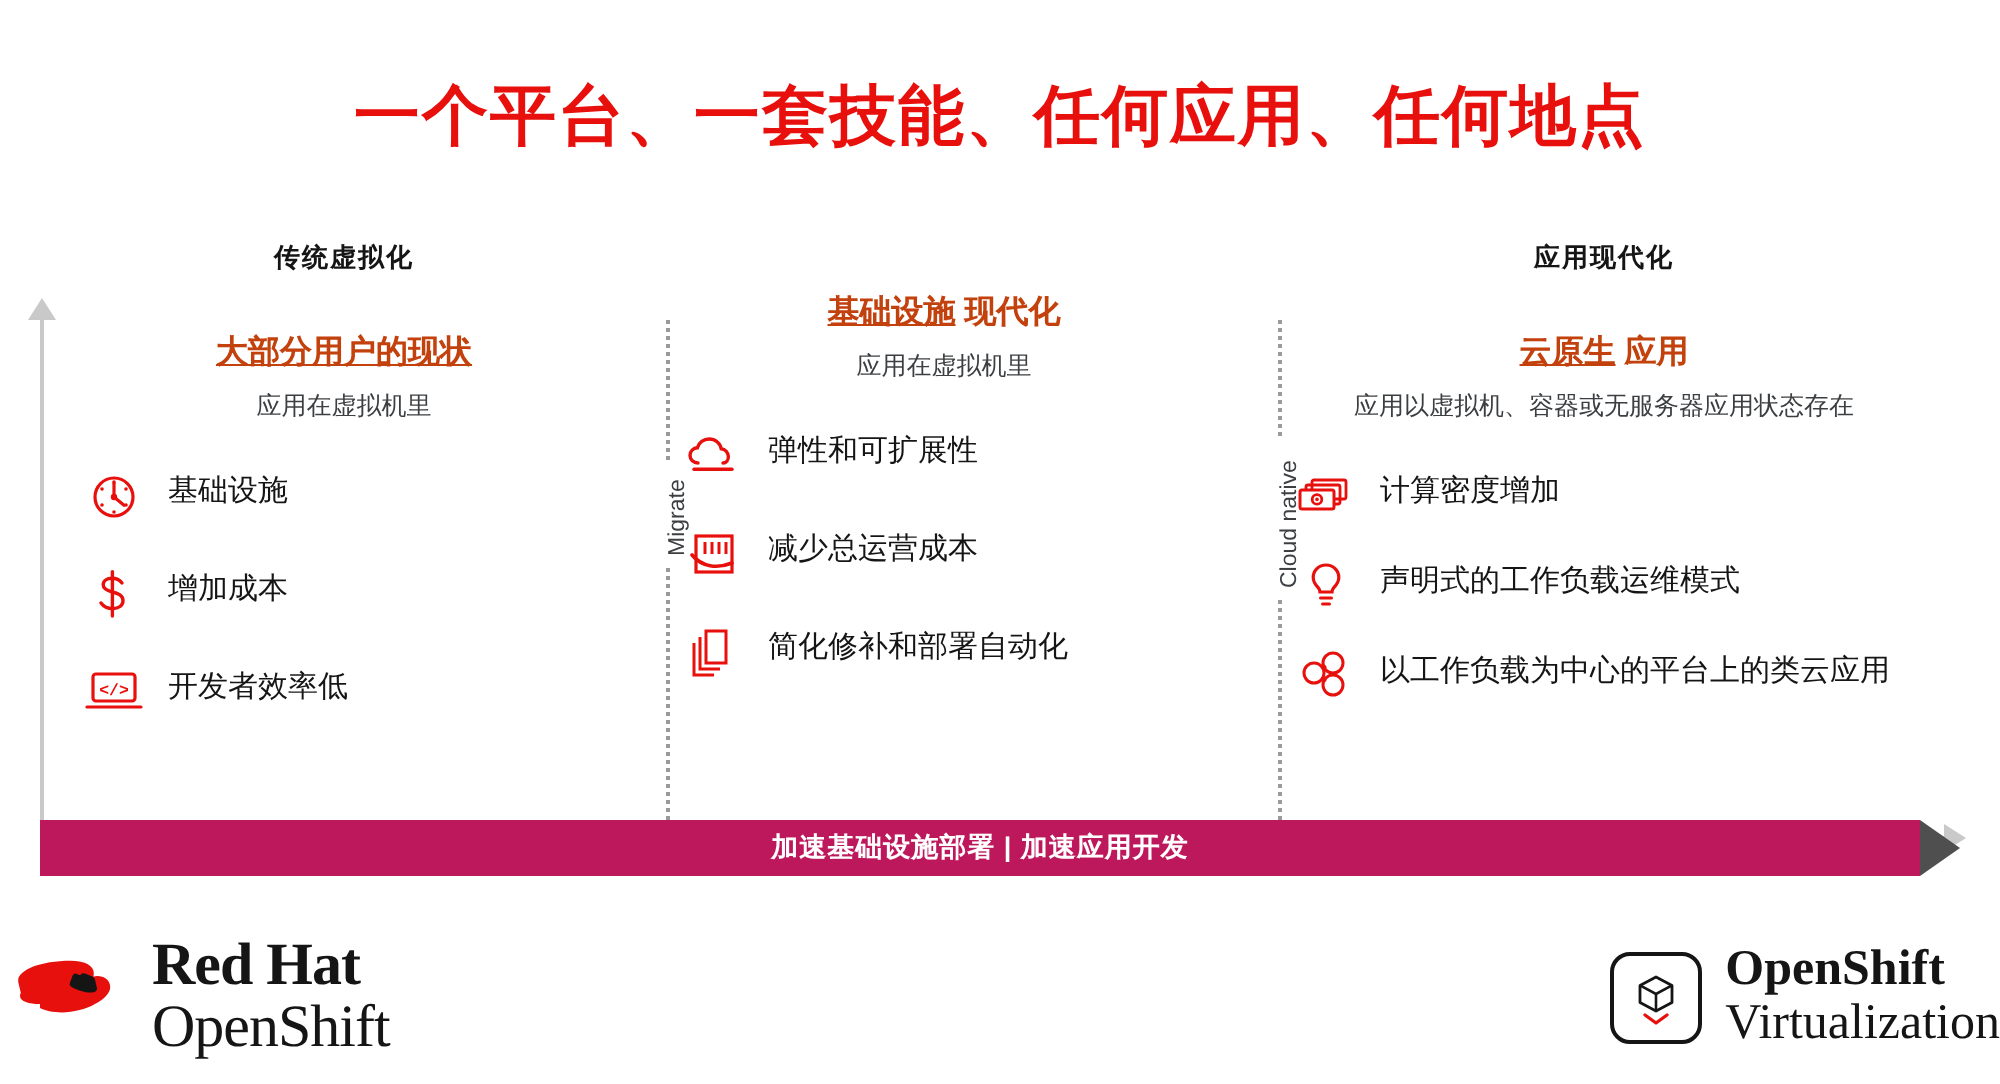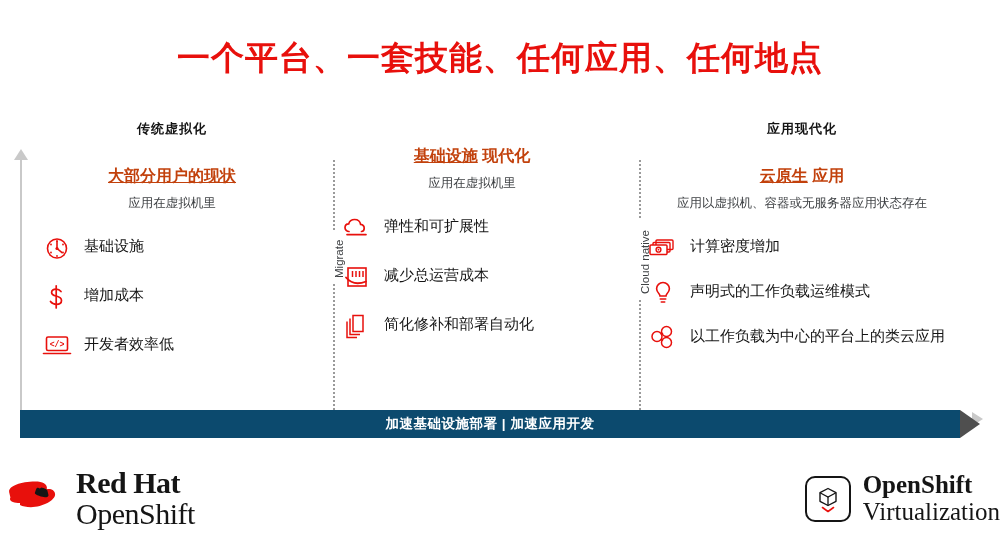--- a/index.html
+++ b/index.html
@@ -166,21 +166,21 @@
     width: 12px; height: 78px; background: #ffffff;
   }
 
   
   .banner {
     position: absolute;
     left: 20px;
     top: 410px;
     width: 940px;
     height: 28px;
-    background: #0c4a6e;
+    background: #be185d;
     display: flex;
     align-items: center;
     justify-content: center;
   }
   .banner-text {
     color: #ffffff;
     font-size: 13.5px;
     font-weight: bold;
     letter-spacing: 0.5px;
     white-space: nowrap;

